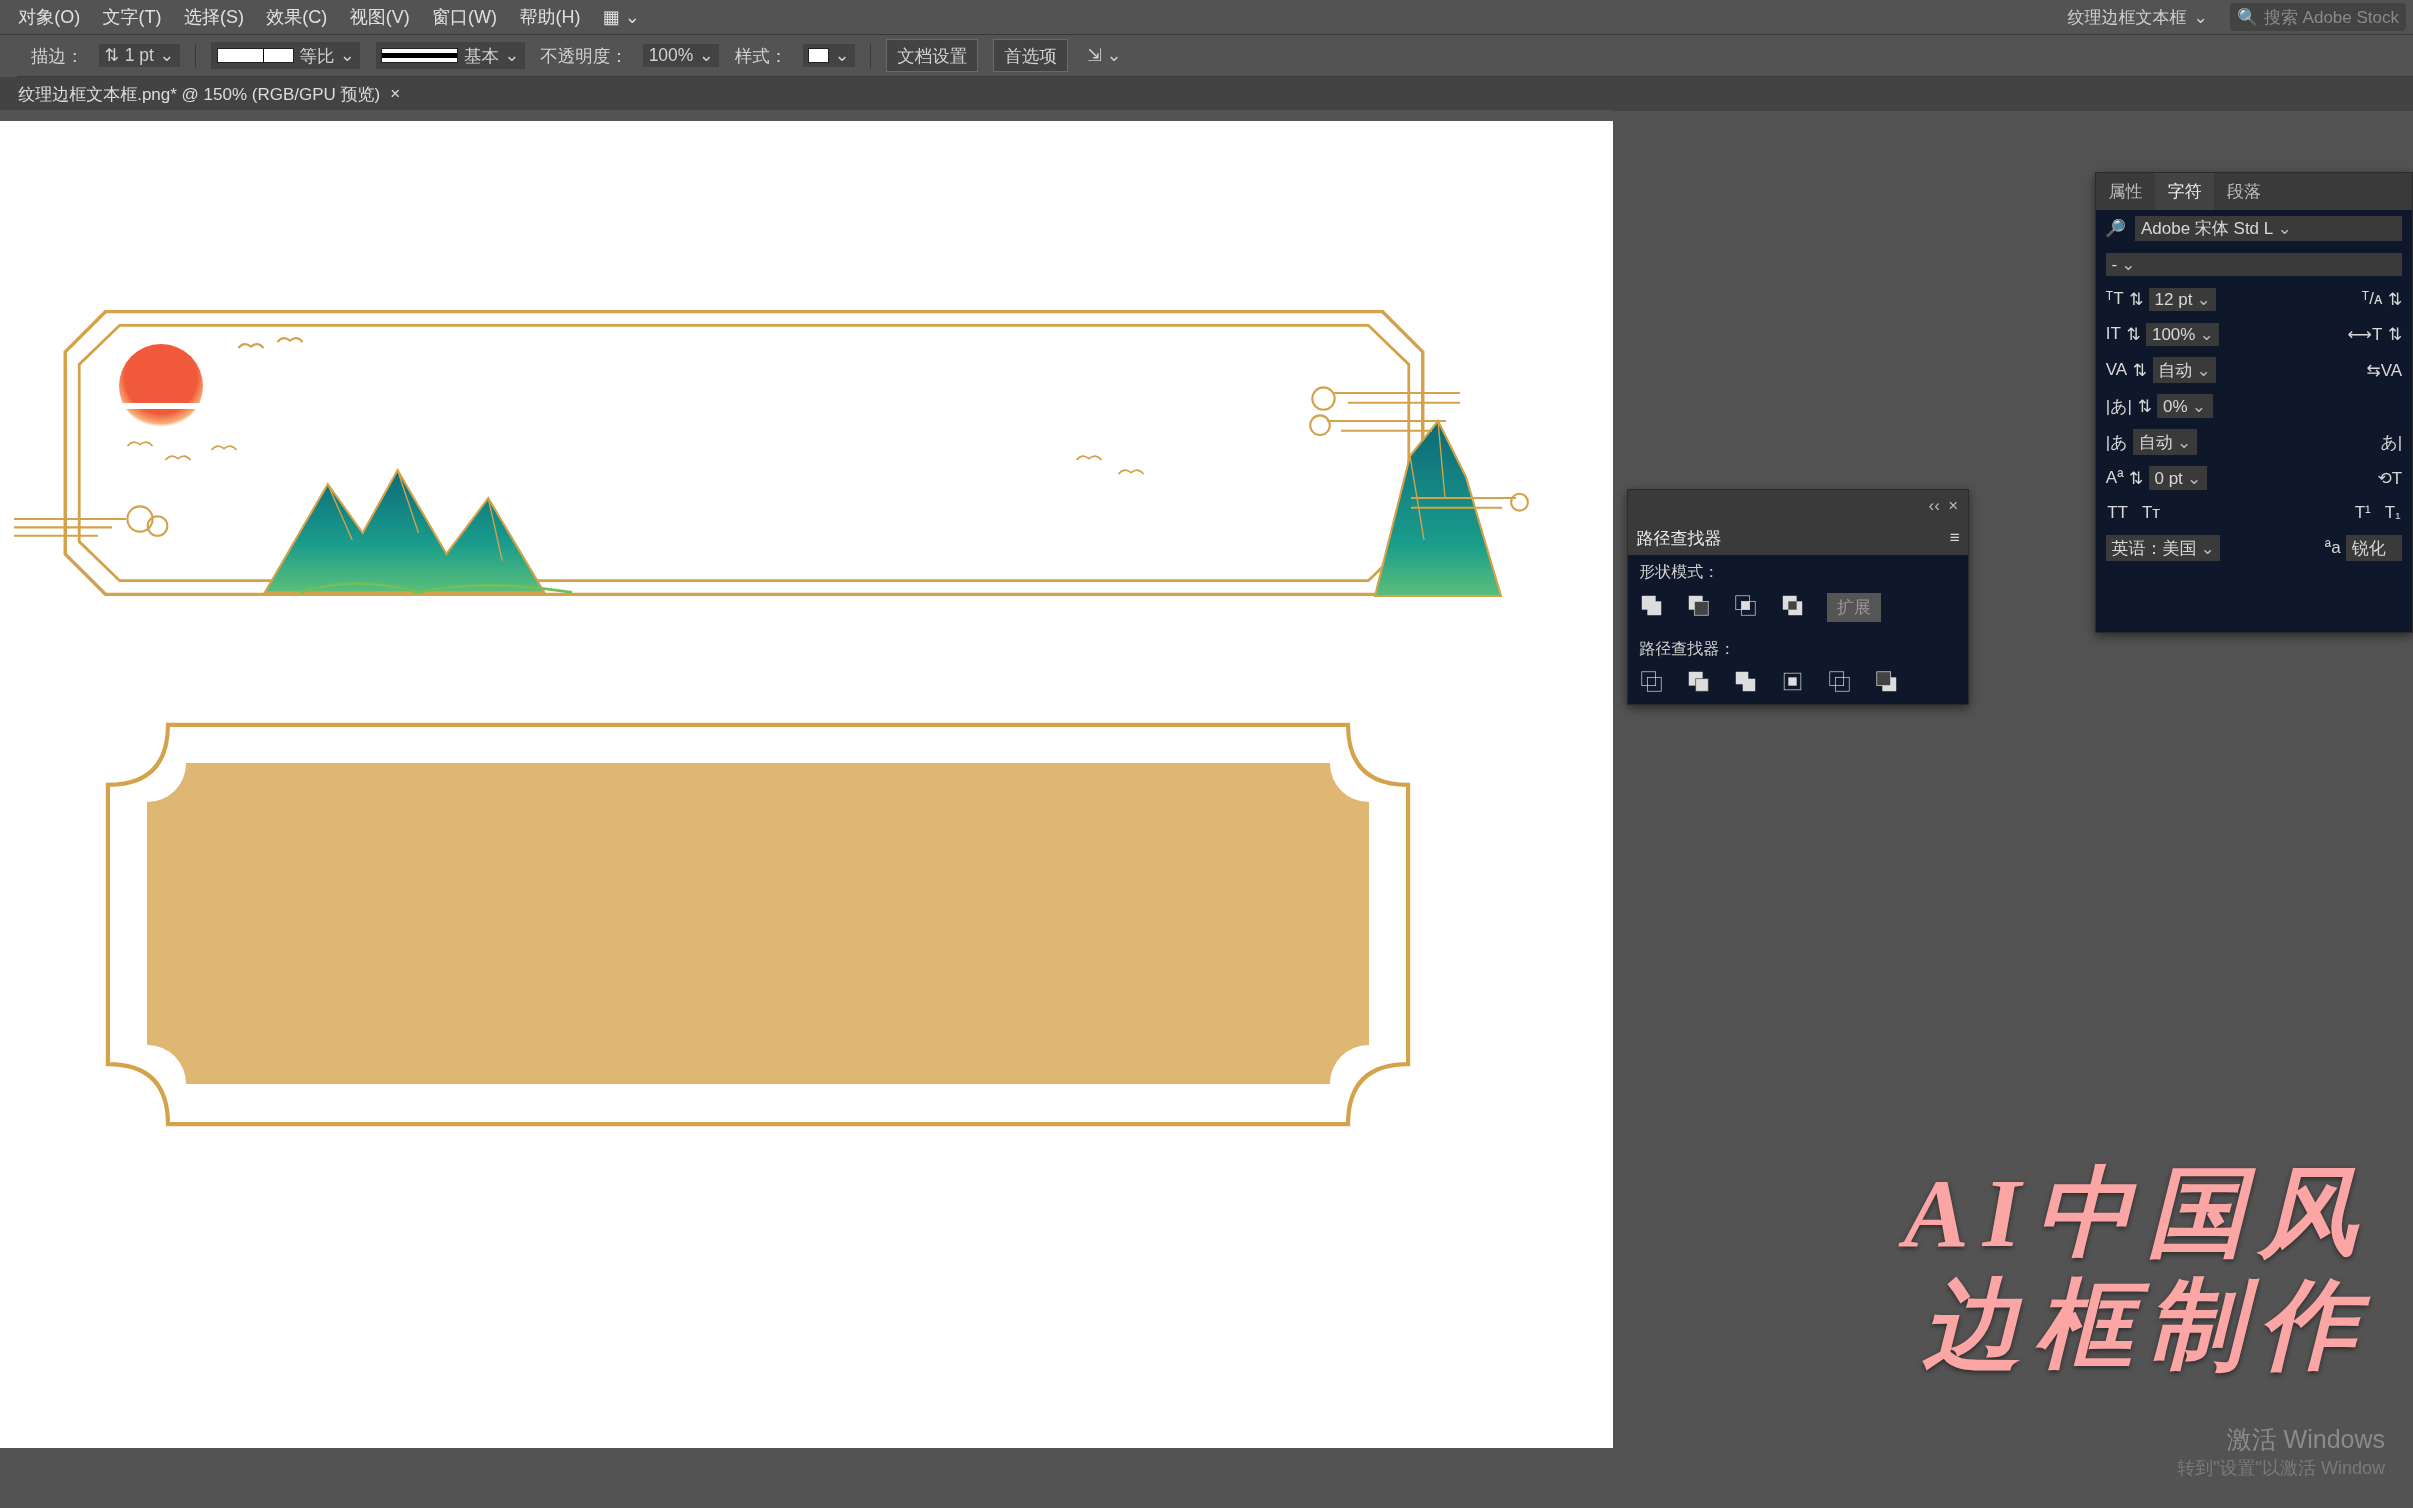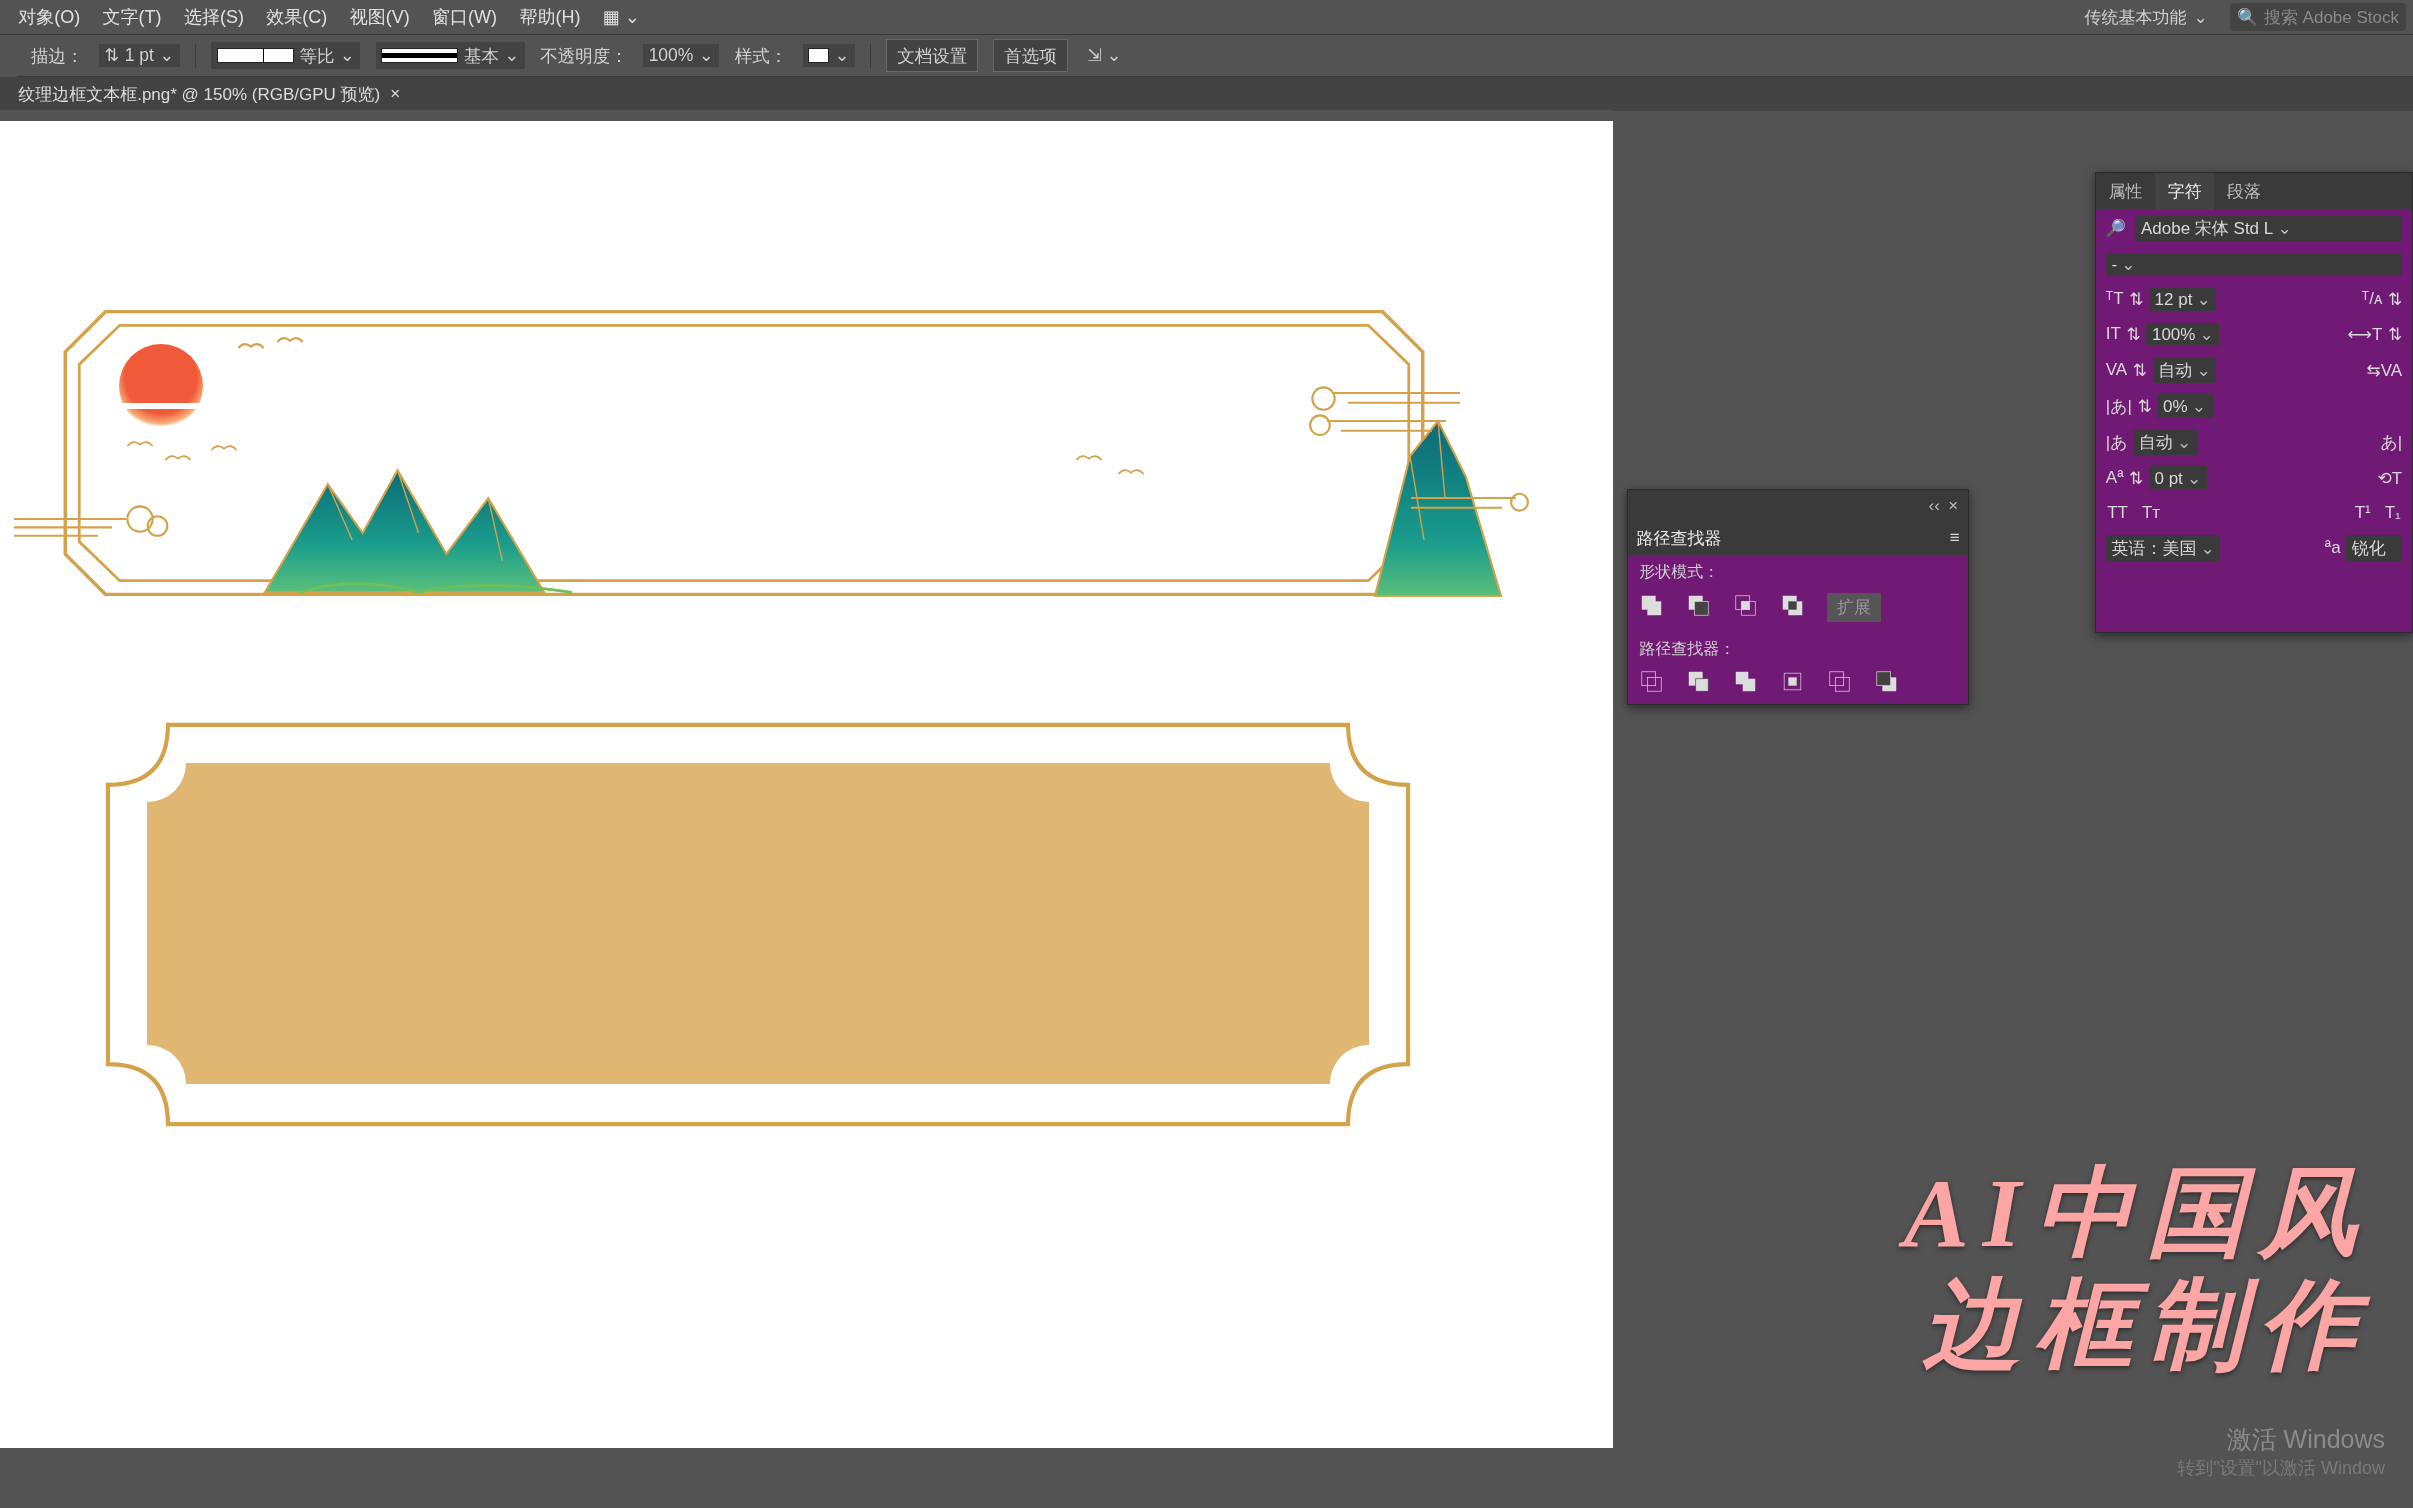--- a/index.html
+++ b/index.html
@@ -118,21 +118,21 @@
       width: 1222px; height: 321px;
       background: #e0b673;
     }
     .frame2-fill .cut { position:absolute; width:77px; height:77px; background:#fff; border-radius:50%; }
     .frame2-fill .cut.tl { top:-38px; left:-38px; }
     .frame2-fill .cut.tr { top:-38px; right:-38px; }
     .frame2-fill .cut.bl { bottom:-38px; left:-38px; }
     .frame2-fill .cut.br { bottom:-38px; right:-38px; }
     
     .panel {
-      position:absolute; background:#701a75; border:0.7px solid #2b2b2b;
+      position:absolute; background:#0f172a; border:0.7px solid #2b2b2b;
       box-shadow: 0 2.8px 9.8px rgba(0,0,0,0.5);
       color:#d8d8d8; font-size:17px;
     }
     .panel .panel-header {
       display:flex; align-items:center; justify-content:space-between;
       padding:5.6px 9.8px; background:#3a3a3a; font-size:17px;
     }
     .panel .panel-header .win-ctrl { display:flex; gap:8.4px; color:#bbb; }
     .panel .panel-title { color:#e8e8e8; }
     .panel .section-label { padding: 7px 11.2px 4.2px; color:#cfcfcf; font-size:16px; }
@@ -173,21 +173,21 @@
   <div class="menu-item">对象(O)</div>
   <div class="menu-item">文字(T)</div>
   <div class="menu-item">选择(S)</div>
   <div class="menu-item">效果(C)</div>
   <div class="menu-item">视图(V)</div>
   <div class="menu-item">窗口(W)</div>
   <div class="menu-item">帮助(H)</div>
   <div class="menu-item">▦ ⌄</div>
   <div class="right">
     <div class="workspace-dd">
-      <span>传统基本功能</span>
+      <span>纹理边框文本框</span>
       <span>⌄</span>
     </div>
     <div class="search-box">
       <span>🔍</span>
       <span>搜索 Adobe Stock</span>
     </div>
   </div>
 </div>
 
 <div class="optionsbar">

